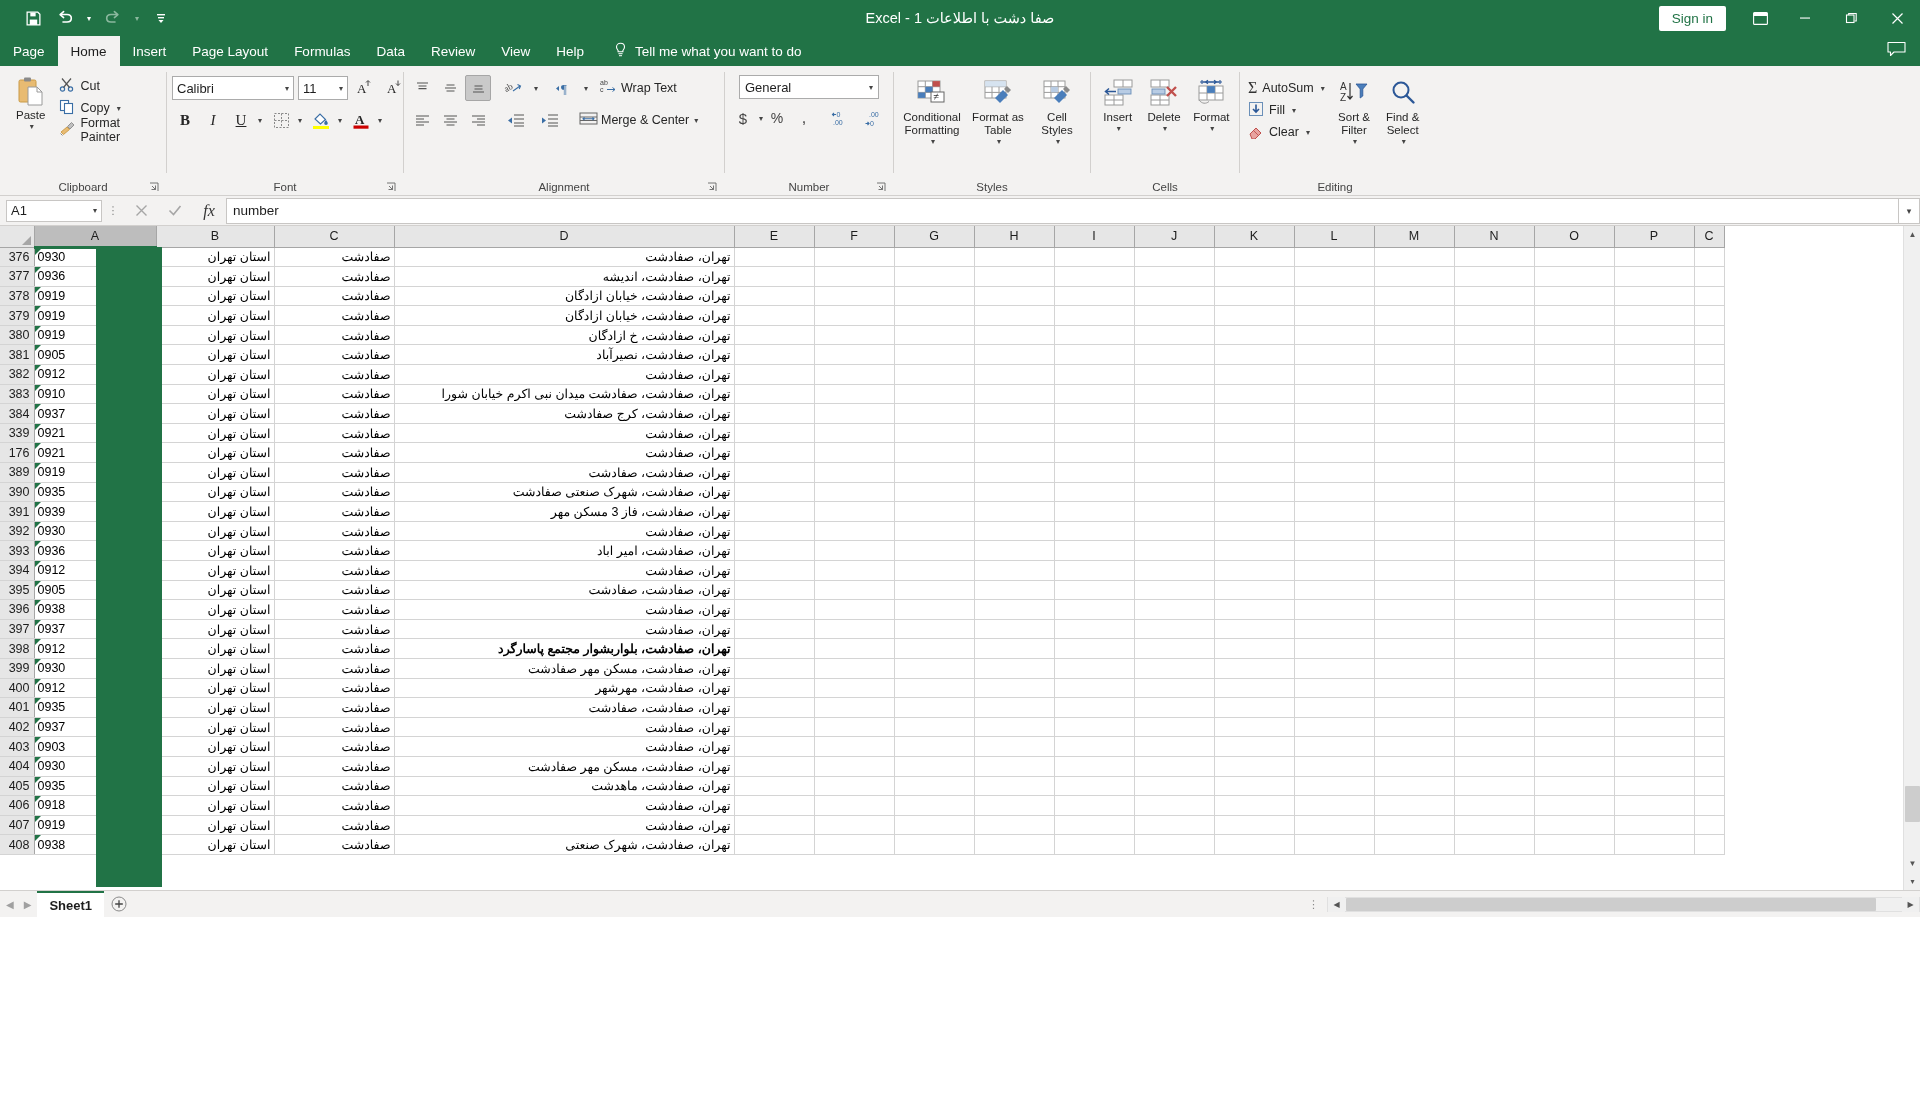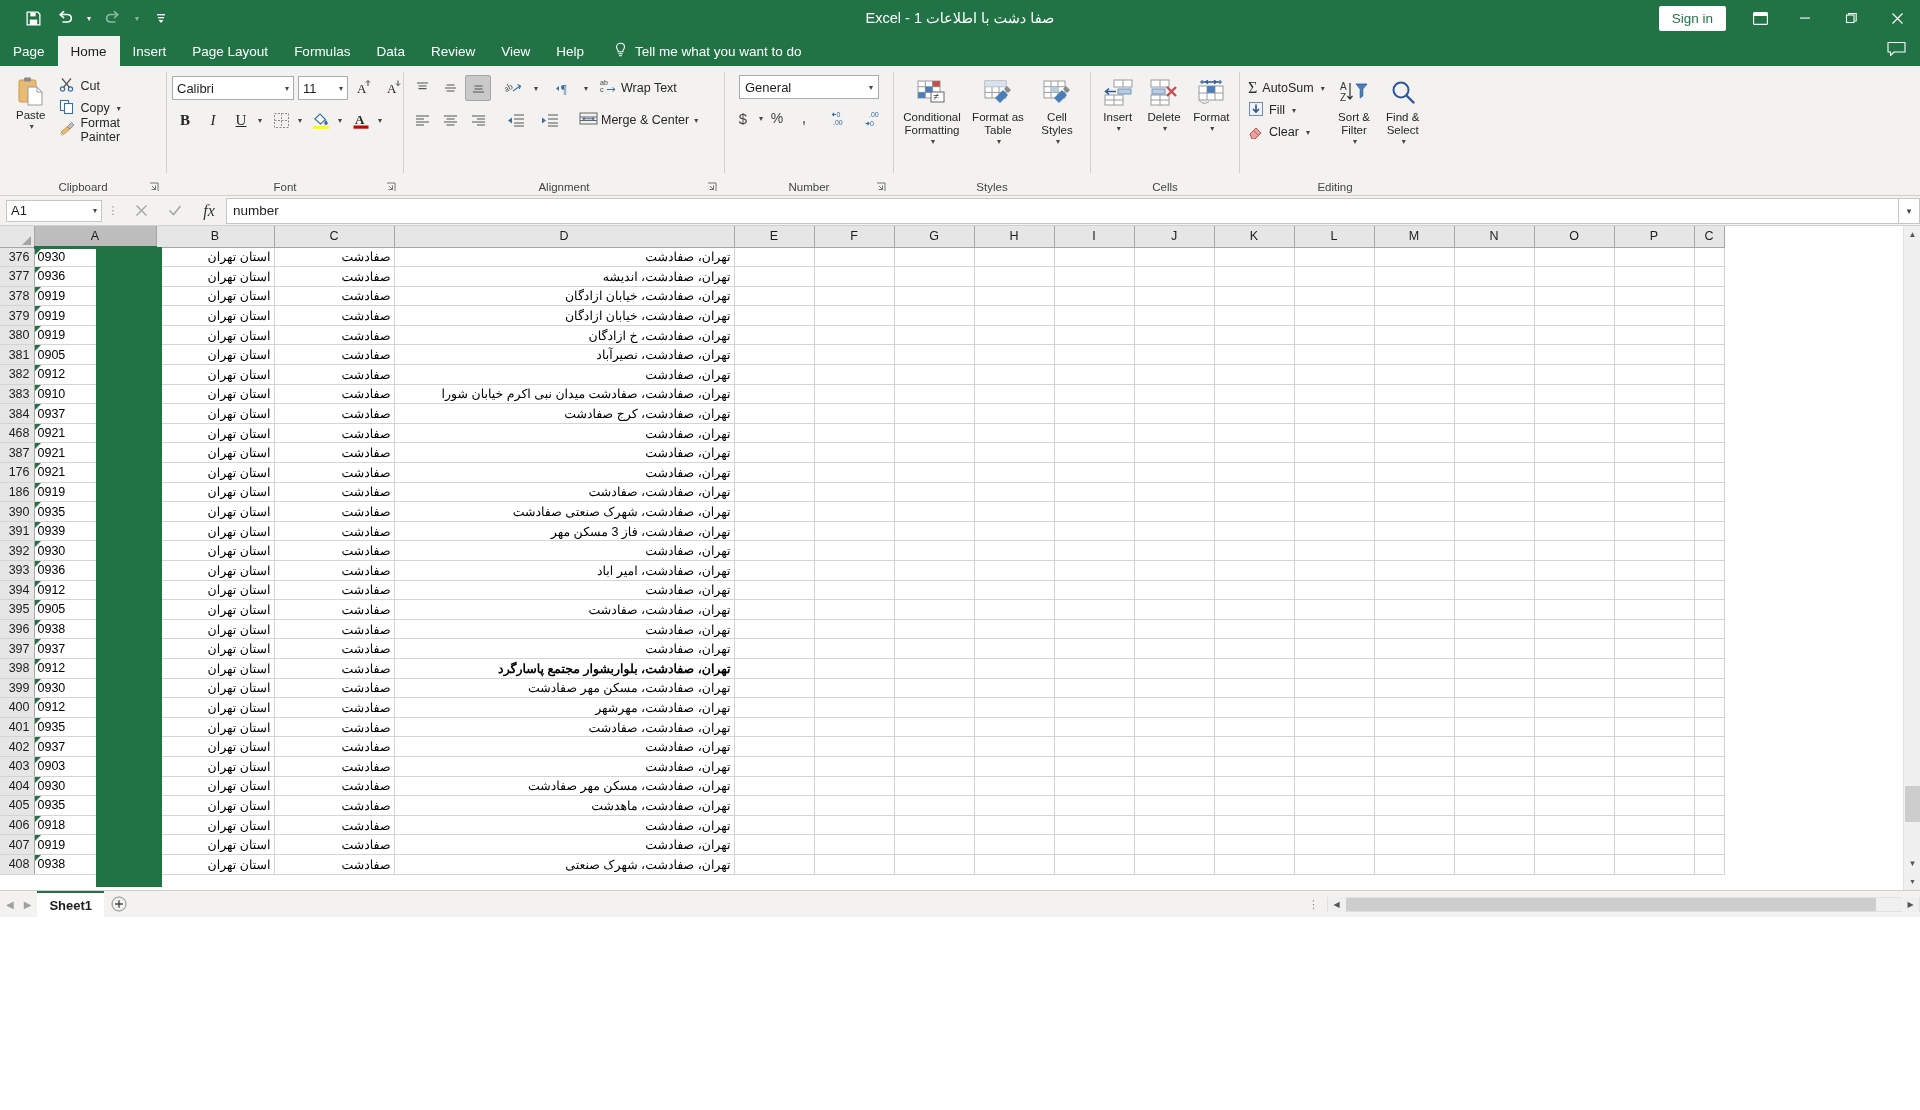--- a/index.html
+++ b/index.html
@@ -980,41 +980,21 @@
           <td class="cell" style="width: 80px;"></td>
           <td class="cell" style="width: 80px;"></td>
           <td class="cell" style="width: 80px;"></td>
           <td class="cell" style="width: 80px;"></td>
           <td class="cell" style="width: 80px;"></td>
           <td class="cell" style="width: 80px;"></td>
           <td class="cell" style="width: 80px;"></td>
           <td class="cell" style="width: 30px;"></td>
         </tr>
         <tr>
-          <td class="rowh">468</td>
-          <td class="cell err" style="width: 122px;">0921</td>
-          <td class="cell rtl" style="width: 118px;">استان تهران</td>
-          <td class="cell rtl" style="width: 120px;">صفادشت</td>
-          <td class="cell rtl" style="width: 340px;">تهران، صفادشت</td>
-          <td class="cell" style="width: 80px;"></td>
-          <td class="cell" style="width: 80px;"></td>
-          <td class="cell" style="width: 80px;"></td>
-          <td class="cell" style="width: 80px;"></td>
-          <td class="cell" style="width: 80px;"></td>
-          <td class="cell" style="width: 80px;"></td>
-          <td class="cell" style="width: 80px;"></td>
-          <td class="cell" style="width: 80px;"></td>
-          <td class="cell" style="width: 80px;"></td>
-          <td class="cell" style="width: 80px;"></td>
-          <td class="cell" style="width: 80px;"></td>
-          <td class="cell" style="width: 80px;"></td>
-          <td class="cell" style="width: 30px;"></td>
-        </tr>
-        <tr>
-          <td class="rowh">387</td>
+          <td class="rowh">339</td>
           <td class="cell err" style="width: 122px;">0921</td>
           <td class="cell rtl" style="width: 118px;">استان تهران</td>
           <td class="cell rtl" style="width: 120px;">صفادشت</td>
           <td class="cell rtl" style="width: 340px;">تهران، صفادشت</td>
           <td class="cell" style="width: 80px;"></td>
           <td class="cell" style="width: 80px;"></td>
           <td class="cell" style="width: 80px;"></td>
           <td class="cell" style="width: 80px;"></td>
           <td class="cell" style="width: 80px;"></td>
           <td class="cell" style="width: 80px;"></td>
@@ -1040,21 +1020,21 @@
           <td class="cell" style="width: 80px;"></td>
           <td class="cell" style="width: 80px;"></td>
           <td class="cell" style="width: 80px;"></td>
           <td class="cell" style="width: 80px;"></td>
           <td class="cell" style="width: 80px;"></td>
           <td class="cell" style="width: 80px;"></td>
           <td class="cell" style="width: 80px;"></td>
           <td class="cell" style="width: 30px;"></td>
         </tr>
         <tr>
-          <td class="rowh">186</td>
+          <td class="rowh">389</td>
           <td class="cell err" style="width: 122px;">0919</td>
           <td class="cell rtl" style="width: 118px;">استان تهران</td>
           <td class="cell rtl" style="width: 120px;">صفادشت</td>
           <td class="cell rtl" style="width: 340px;">تهران، صفادشت، صفادشت</td>
           <td class="cell" style="width: 80px;"></td>
           <td class="cell" style="width: 80px;"></td>
           <td class="cell" style="width: 80px;"></td>
           <td class="cell" style="width: 80px;"></td>
           <td class="cell" style="width: 80px;"></td>
           <td class="cell" style="width: 80px;"></td>

